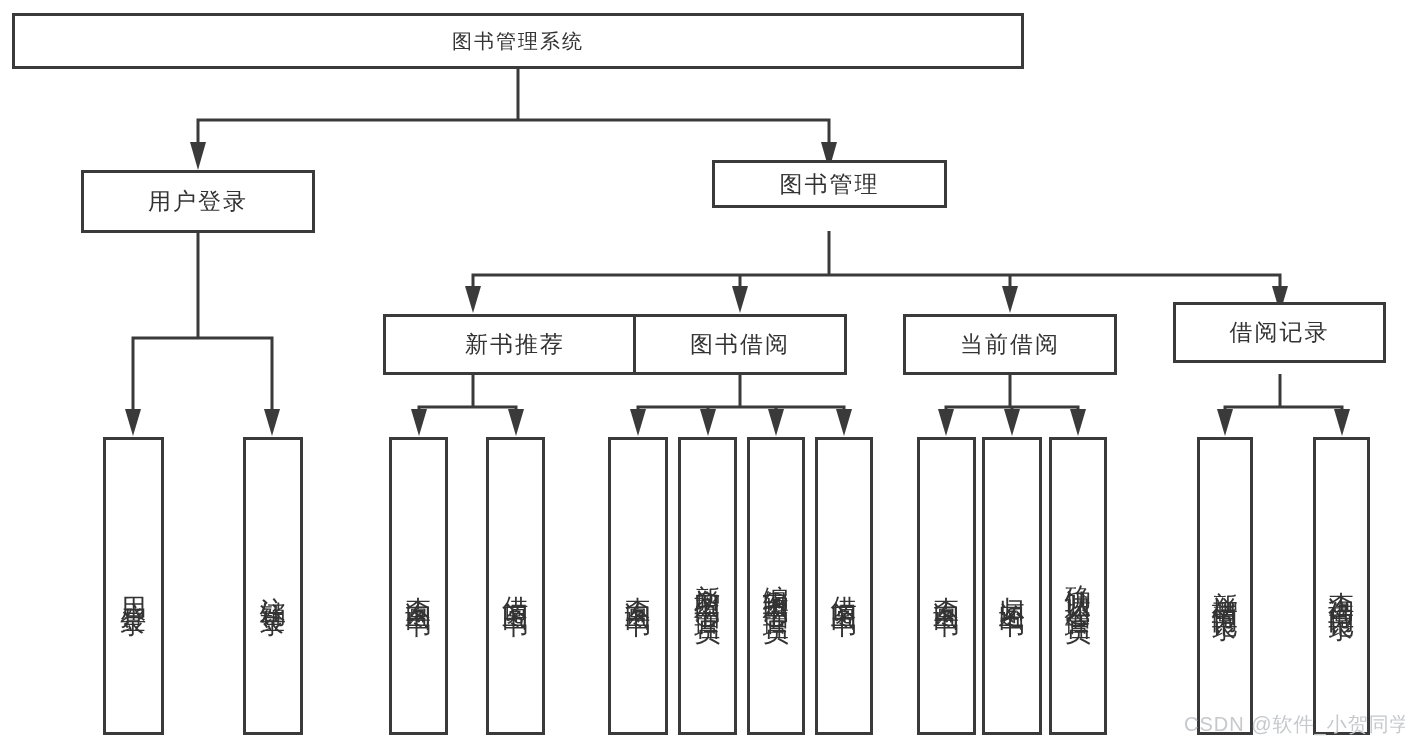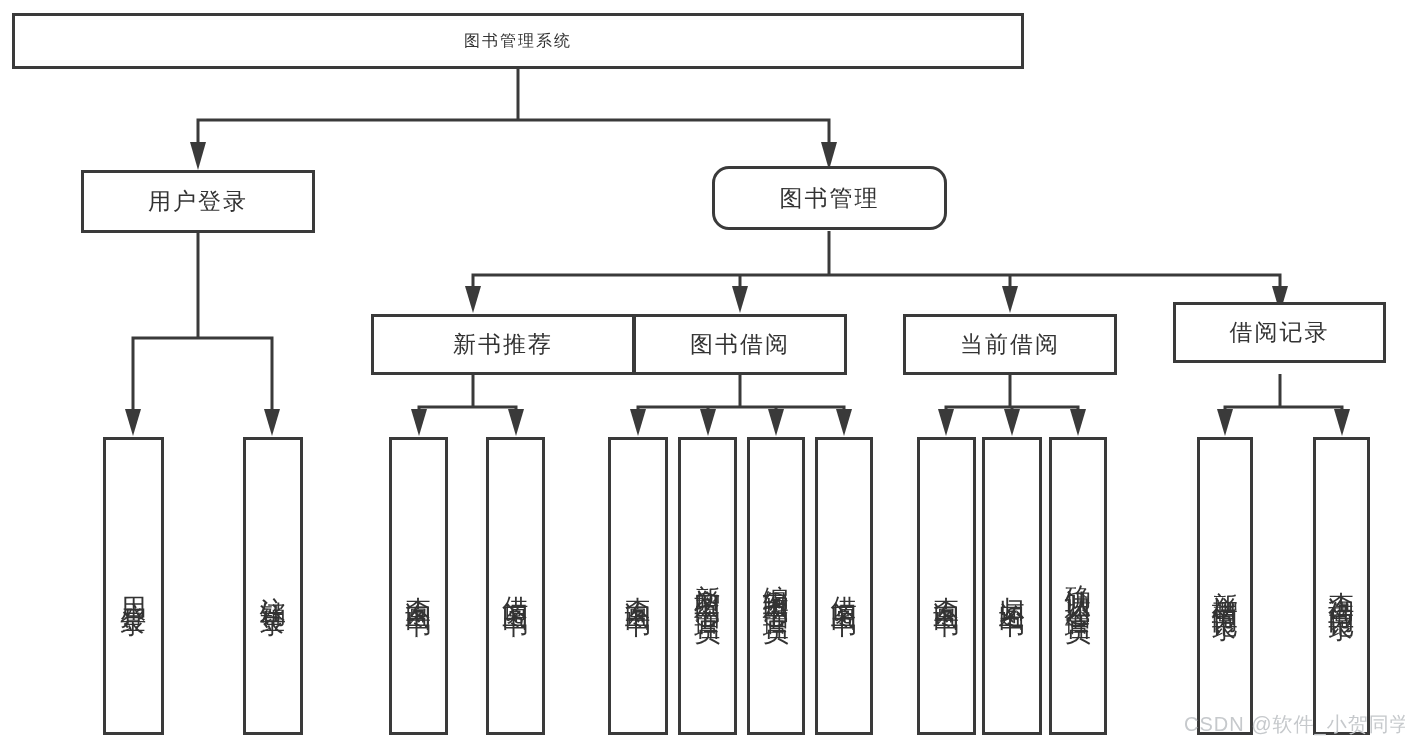--- a/index.html
+++ b/index.html
@@ -6,21 +6,21 @@
   .canvas{
     position:relative;width:1405px;height:747px;background:#ffffff;
     font-family:"Liberation Sans","DejaVu Sans",sans-serif;color:#333333;overflow:hidden;
   }
   svg.connectors{position:absolute;left:0;top:0;width:1405px;height:747px;pointer-events:none;}
   .node{
     position:absolute;border:3px solid #3a3a3a;background:#ffffff;
     display:flex;align-items:center;justify-content:center;box-sizing:border-box;
     z-index:2;
   }
-  .root-node{font-size:16px;letter-spacing:2px;}
+  .root-node{font-size:20px;letter-spacing:2px;}
   .lvl-node{font-size:23px;letter-spacing:2px;}
   .leaf-node span{
     writing-mode:vertical-rl;text-orientation:mixed;
     font-size:26px;letter-spacing:5px;line-height:1.1;
   }
   .watermark{
     position:absolute;left:1184px;top:711px;z-index:3;white-space:nowrap;
     font-size:20px;color:#c6c9cc;letter-spacing:1px;
   }
 </style>
@@ -70,23 +70,23 @@
       <polygon points="1004,409 1020,409 1012,436"></polygon>
       <polygon points="1070,409 1086,409 1078,436"></polygon>
       <polygon points="1217,409 1233,409 1225,436"></polygon>
       <polygon points="1334,409 1350,409 1342,436"></polygon>
     </g>
   </svg>
 
   <div class="node root-node" style="left:12px;top:13px;width:1012px;height:56px;">图书管理系统</div>
 
   <div class="node lvl-node" style="left:81px;top:170px;width:234px;height:63px;">用户登录</div>
-  <div class="node lvl-node" style="left:712px;top:166px;width:235px;height:64px;border-radius:17px;">图书管理</div>
+  <div class="node lvl-node" style="left:712px;top:160px;width:235px;height:48px;">图书管理</div>
 
-  <div class="node lvl-node" style="left:371px;top:314px;width:264px;height:61px;font-family:Liberation Mono, monospace;">新书推荐</div>
+  <div class="node lvl-node" style="left:383px;top:314px;width:264px;height:61px;font-family:Liberation Mono, monospace;">新书推荐</div>
   <div class="node lvl-node" style="left:633px;top:314px;width:214px;height:61px;">图书借阅</div>
   <div class="node lvl-node" style="left:903px;top:314px;width:214px;height:61px;">当前借阅</div>
   <div class="node lvl-node" style="left:1173px;top:302px;width:213px;height:61px;">借阅记录</div>
 
   <div class="node leaf-node" style="left:103px;top:437px;width:61px;height:298px;">
     <span>用户登录</span>
   </div>
   <div class="node leaf-node" style="left:243px;top:437px;width:60px;height:298px;">
     <span>注销登录</span>
   </div>

